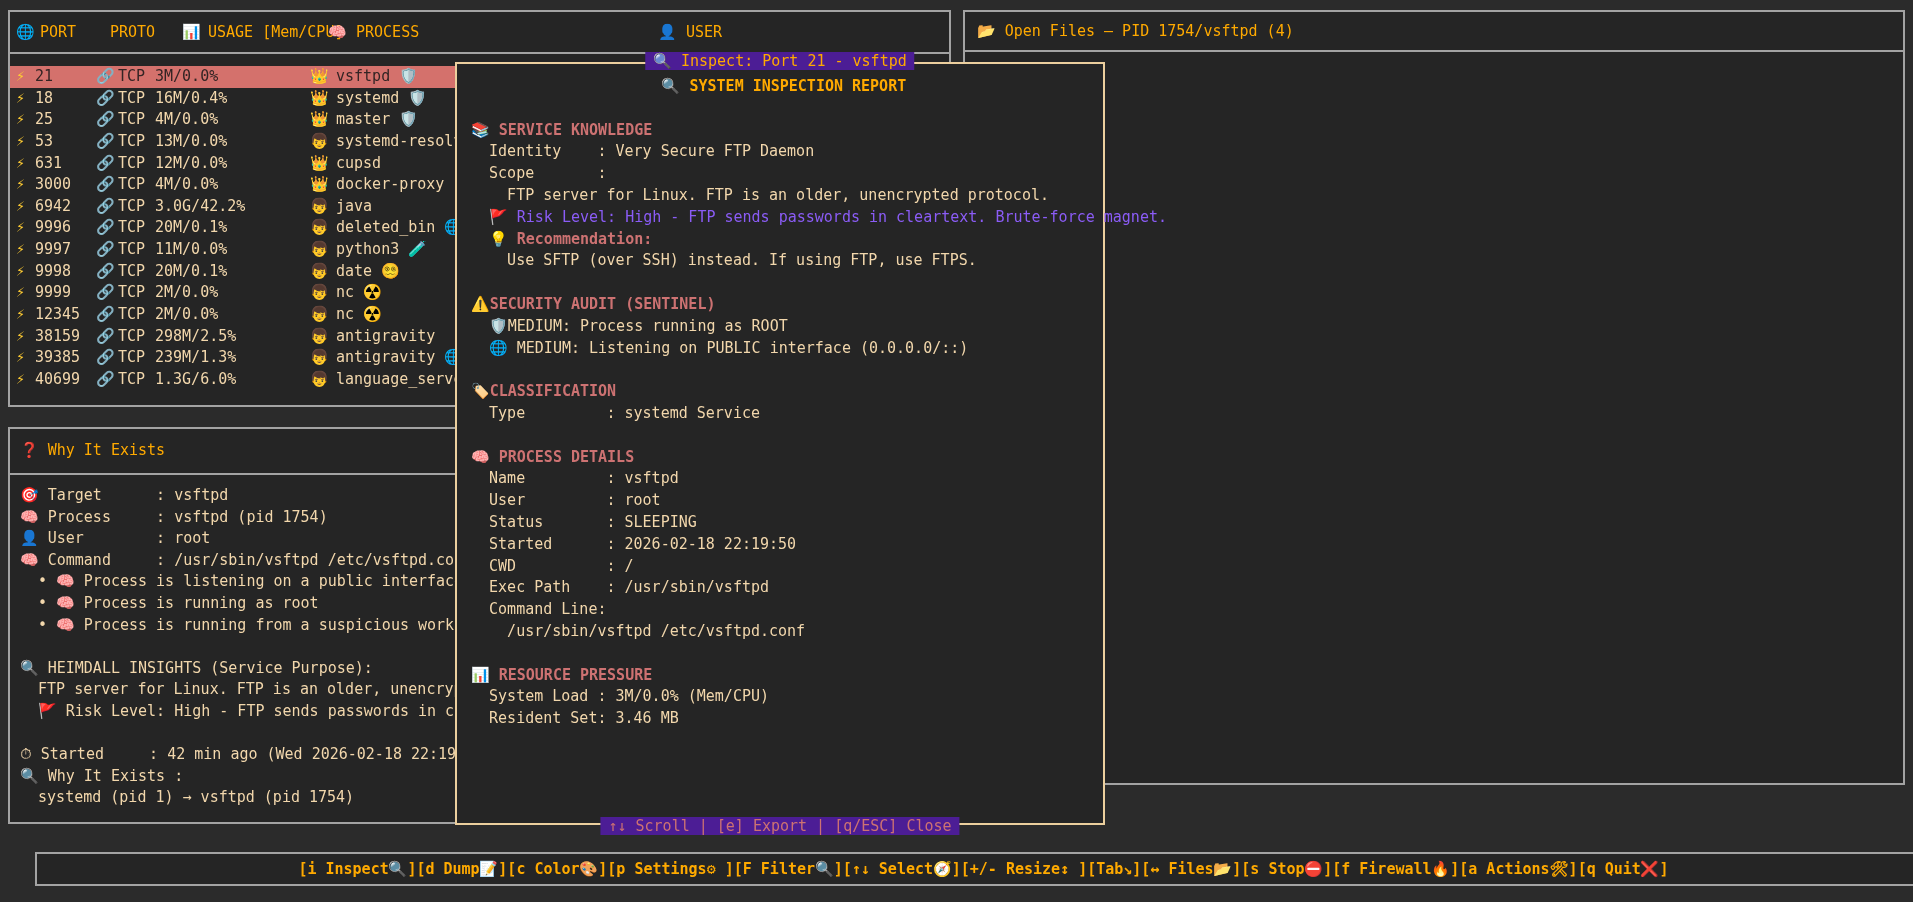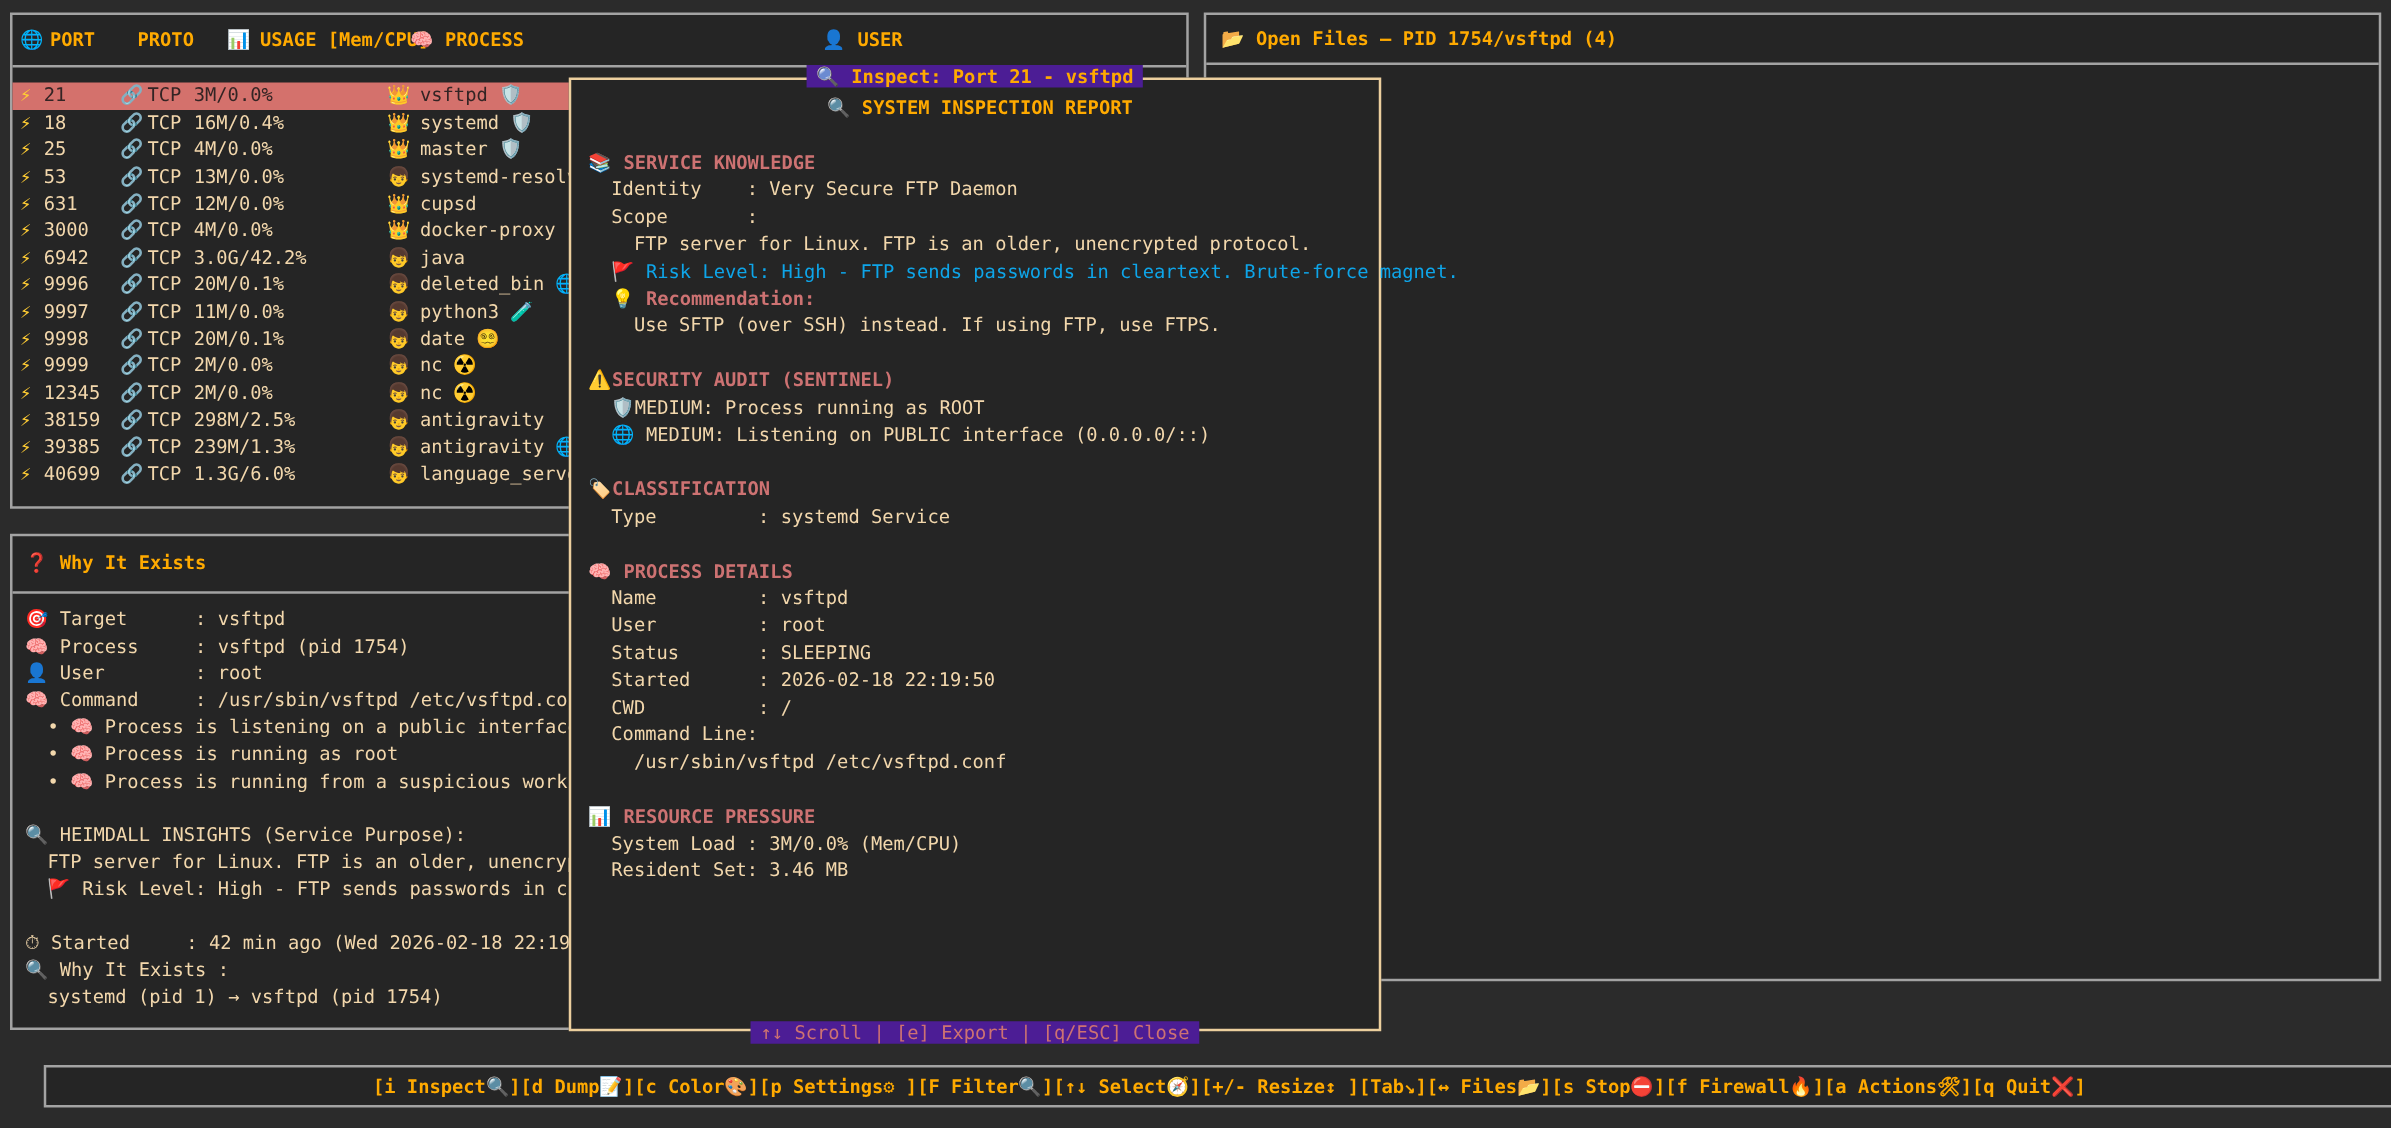--- a/index.html
+++ b/index.html
@@ -3,21 +3,21 @@
 <meta charset="utf-8">
 <style>
   html,body{margin:0;padding:0;}
   body{
     width:1913px;height:902px;position:relative;overflow:hidden;
     background:#2b2b2b;color:#f2d7ac;
     font-family:"DejaVu Sans Mono",monospace;font-size:15px;
   }
   .panel{position:absolute;background:#252525;border:2px solid #a3a3a3;box-sizing:border-box;}
   .sep{position:absolute;left:0;right:0;height:2px;background:#a3a3a3;}
-  .gold{color:#ffaa00;font-weight:bold;}
+  .gold{color:#ffaa00;font-weight:normal;}
   .tline{height:21.6px;line-height:21.6px;white-space:pre;}
   
   #ports-panel{left:8px;top:10px;width:943px;height:397px;}
   #ports-header{position:absolute;top:0;left:0;right:0;height:40px;}
   #ports-header span{position:absolute;top:11px;}
   .h-picon1{left:6px;color:#2f8fd0;}
   .h-port{left:30px;}
   .h-proto{left:100px;}
   .h-uicon{left:172px;color:#5aa0d8;}
   .h-usage{left:198px;}
@@ -52,21 +52,21 @@
   #inspect-modal{position:absolute;left:455px;top:62px;width:650px;height:763px;
     background:#252525;border:2px solid #eccf9e;box-sizing:border-box;z-index:10;}
   #modal-title{position:absolute;top:-12px;left:50%;transform:translateX(-50%);
     background:#4c1d95;padding:0 8px;white-space:pre;}
   #modal-footer{position:absolute;bottom:-12px;left:50%;transform:translateX(-50%);
     background:#4c1d95;padding:0 8px;color:#cd7272;white-space:pre;}
   #modal-body{position:absolute;top:12px;left:14px;right:6px;}
   #modal-body .tline{height:21.8px;line-height:21.8px;}
   #report-title{text-align:center;color:#ffaa00;font-weight:bold;margin-bottom:21.8px;}
   .tline.section{color:#cd7272;font-weight:bold;}
-  .tline.warn{color:#0ea5e9;}
+  .tline.warn{color:#8b5cf6;}
   .tline.normal{color:#f2d7ac;}
   
   #status-bar{left:8px;top:852px;width:1897px;height:34px;display:flex;align-items:center;justify-content:center;margin-left:27px;}
   #status-text{color:#ffaa00;font-weight:bold;white-space:pre;}
 </style>
 </head>
 <body>
 
 <div class="panel" id="ports-panel">
   <div id="ports-header">
@@ -272,20 +272,21 @@
         <div class="tline normal"></div>
         <div class="tline section">🏷️CLASSIFICATION</div>
         <div class="tline normal">  Type         : systemd Service</div>
         <div class="tline normal"></div>
         <div class="tline section">🧠 PROCESS DETAILS</div>
         <div class="tline normal">  Name         : vsftpd</div>
         <div class="tline normal">  User         : root</div>
         <div class="tline normal">  Status       : SLEEPING</div>
         <div class="tline normal">  Started      : 2026-02-18 22:19:50</div>
         <div class="tline normal">  CWD          : /</div>
+        <div class="tline normal">  Exec Path    : /usr/sbin/vsftpd</div>
         <div class="tline normal">  Command Line:</div>
         <div class="tline normal">    /usr/sbin/vsftpd /etc/vsftpd.conf</div>
         <div class="tline normal"></div>
         <div class="tline section">📊 RESOURCE PRESSURE</div>
         <div class="tline normal">  System Load : 3M/0.0% (Mem/CPU)</div>
         <div class="tline normal">  Resident Set: 3.46 MB</div>
       </div>
   </div>
   <span id="modal-footer">↑↓ Scroll | [e] Export | [q/ESC] Close</span>
 </div>

